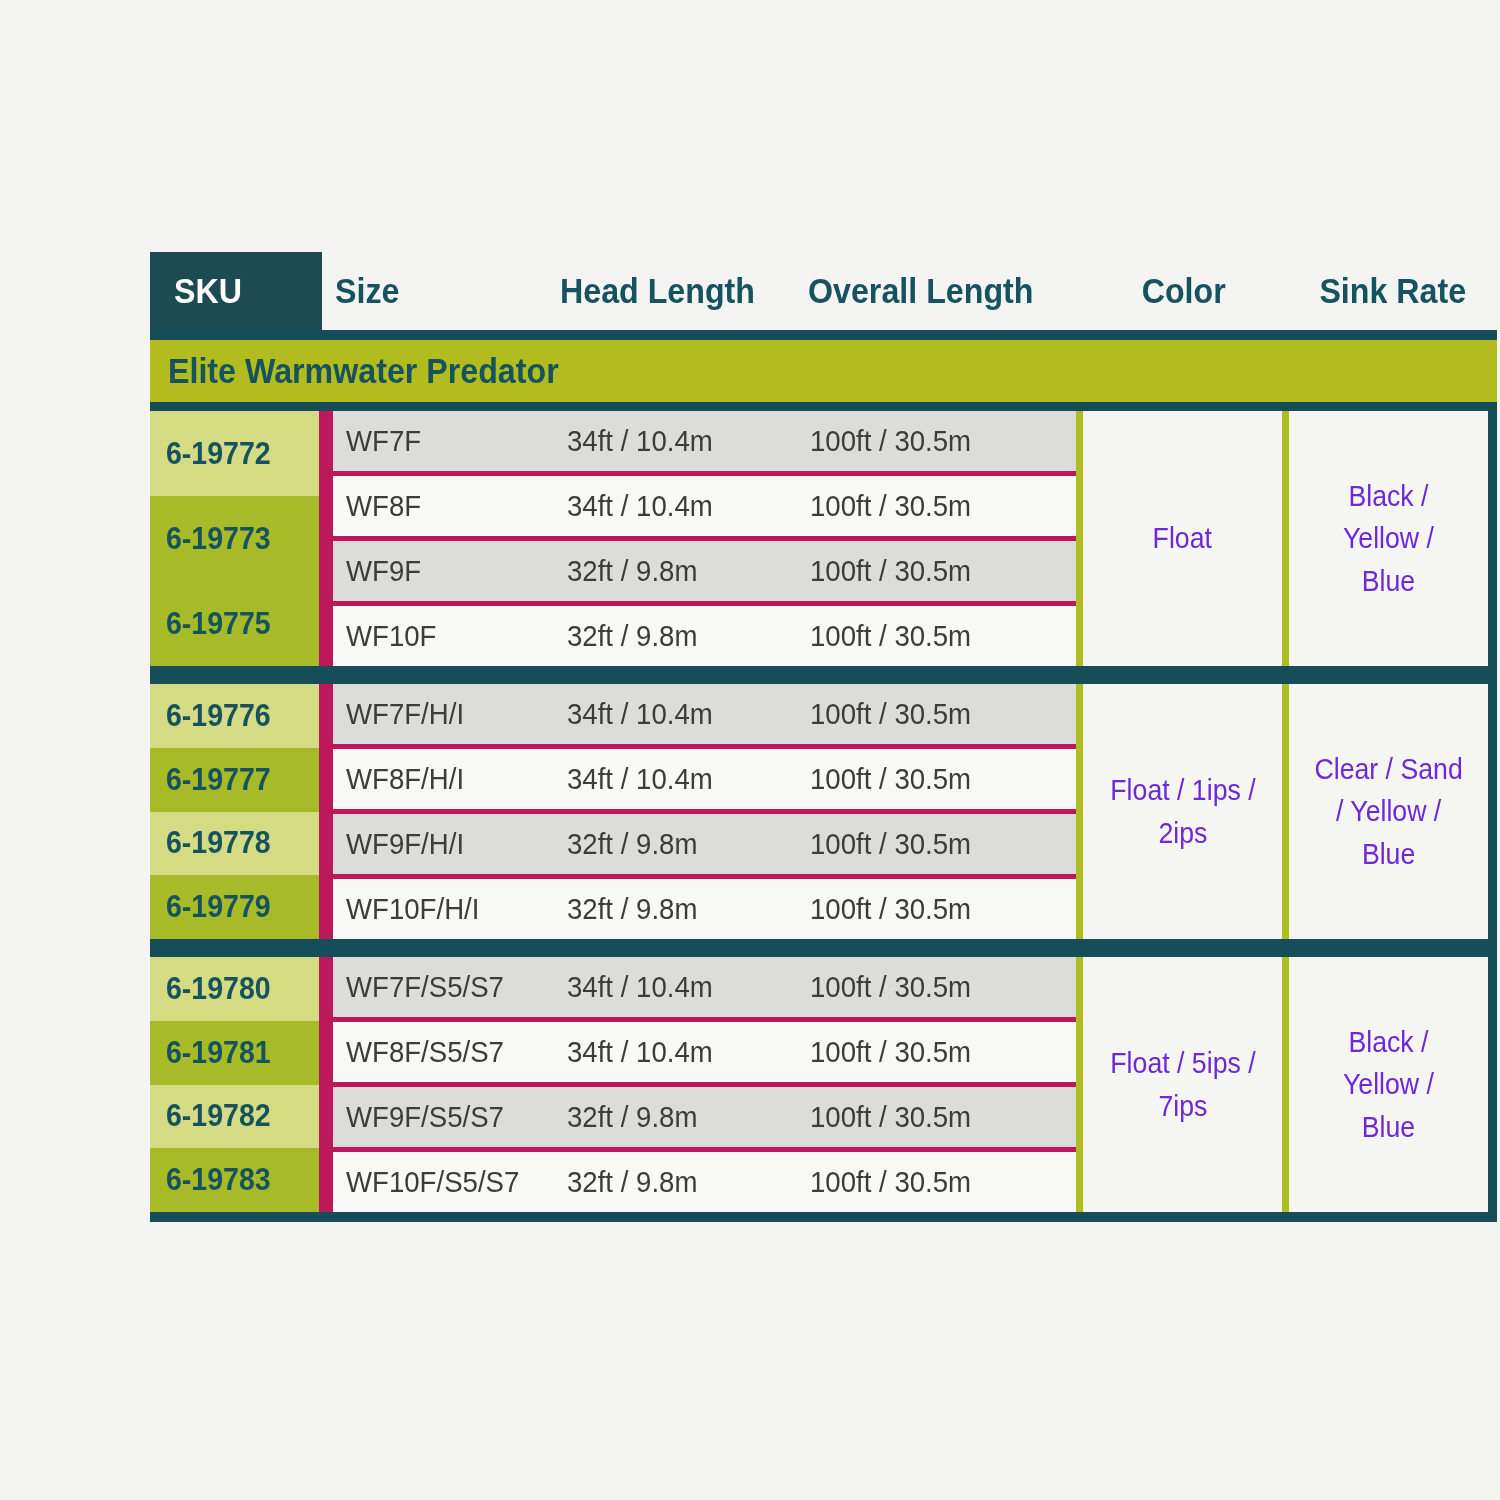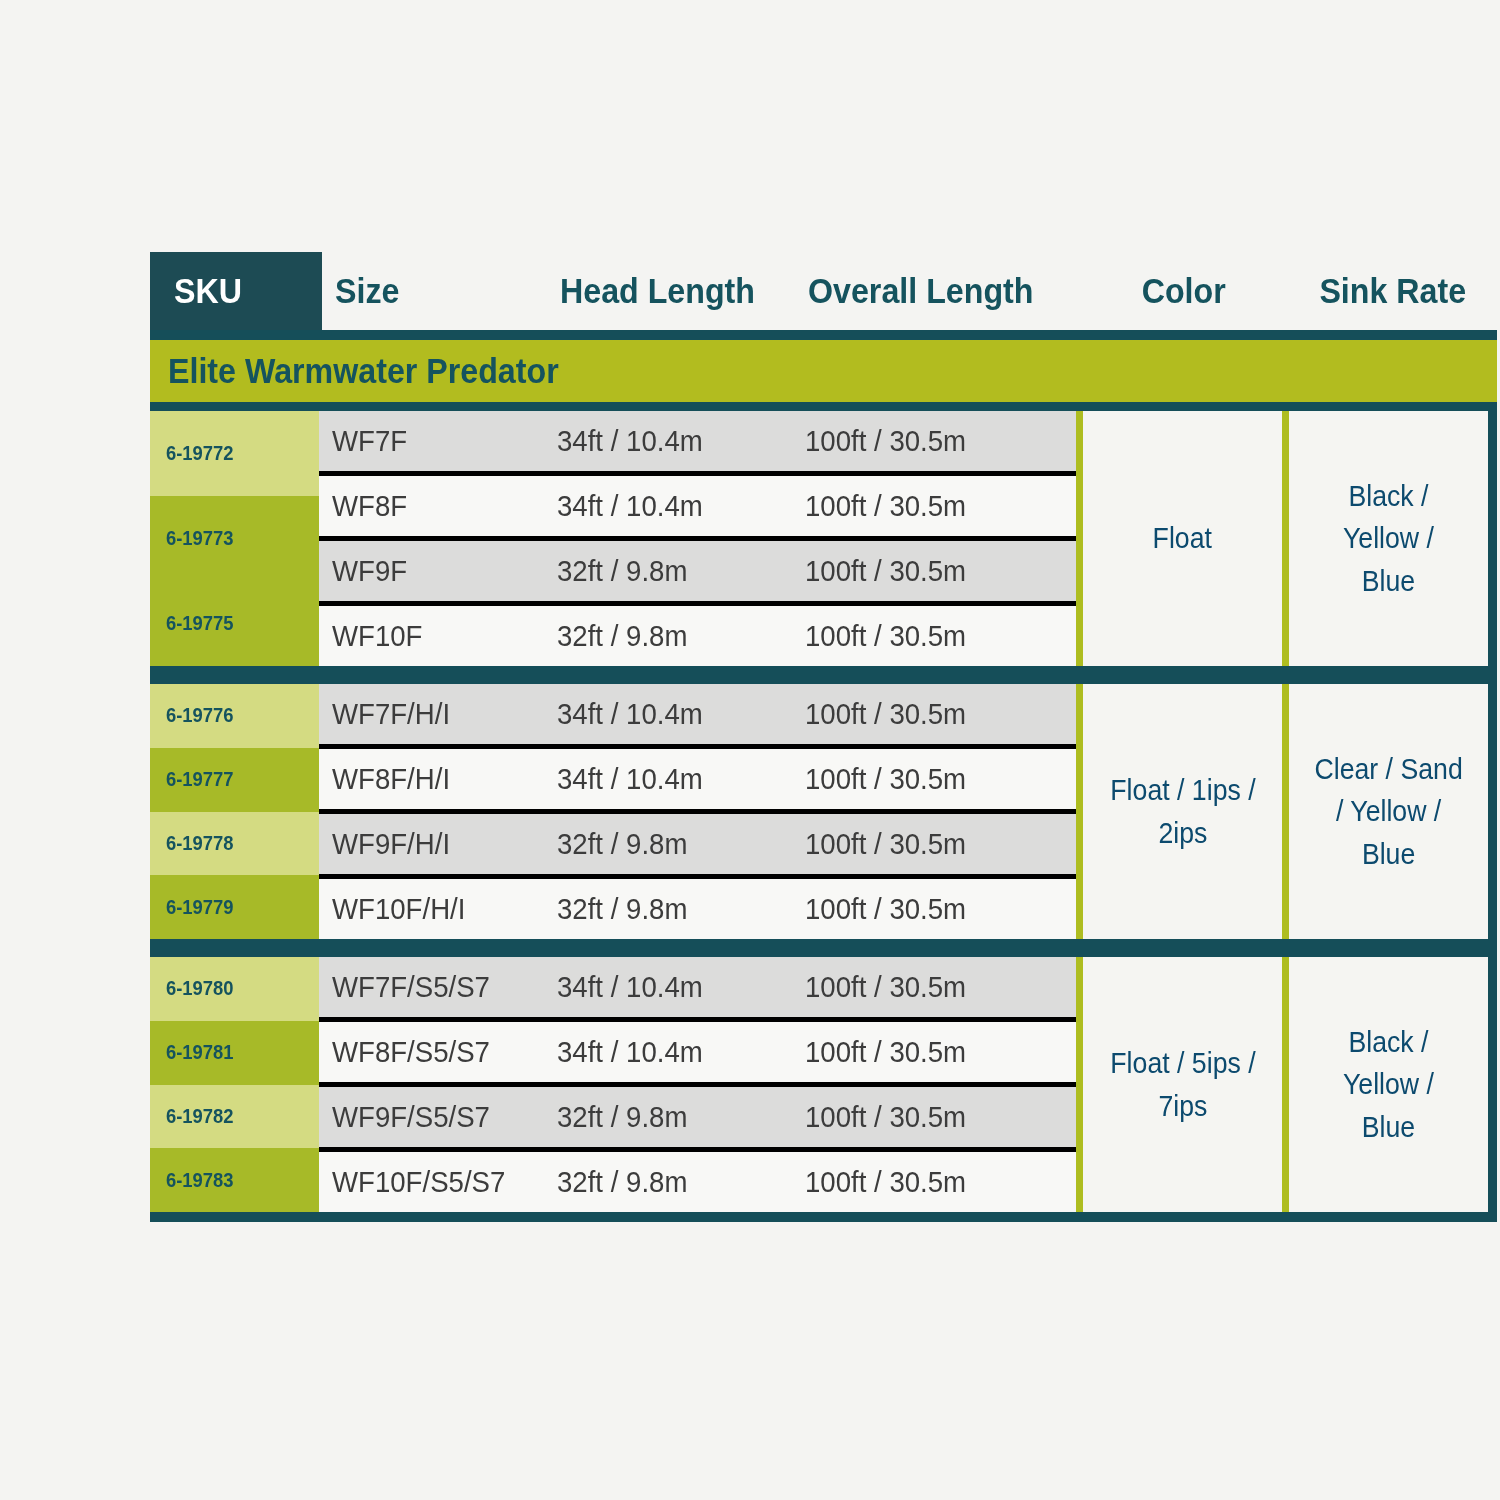--- a/index.html
+++ b/index.html
@@ -22,37 +22,37 @@
   .hr-mid { height:9px; background:#154e59; }
 
   
   .bar { height:62px; background:#b2bc1f; display:flex; align-items:center; padding-left:18px;
          color:#15535e; font-weight:bold; font-size:35px; }
 
   
   .block { display:flex; height:255px; width:1347px; border-right:9px solid #154e59; }
   .sku-col { width:172px; display:flex; flex-direction:column; }
   .sku-cell { flex:1; display:flex; align-items:center; padding-left:16px;
-              font-weight:bold; font-size:20px; color:#15535e; }
+              font-weight:bold; font-size:31px; color:#15535e; }
   .sku-pale { background:#d4db82; }
   .sku-olive { background:#a7ba28; }
 
-  .rows-col { width:757px; background:#000000; }
+  .rows-col { width:757px; background:#be185d;padding-left:14px; }
   .drow { height:60px; display:flex; margin-bottom:5px; }
   .drow:last-child { margin-bottom:10px; }
   .row-gray { background:#dcdcdb; }
   .row-white { background:#f8f8f6; }
   .dcell { display:flex; align-items:center; font-size:30px; color:#3c3c3c; }
   .c-size { width:234px; padding-left:13px; }
   .c-head { width:244px; padding-left:4px; }
   .c-overall { width:279px; padding-left:8px; }
 
   .merged { display:flex; align-items:center; justify-content:center; text-align:center;
             background:#f5f5f2; border-left:7px solid #aebd20;
-            font-size:29px; color:#0c4a6e; }
+            font-size:29px; color:#6d28d9; }
   .m-sink { width:209px; }
   .m-color { width:209px; }
 
   
   .tx { display:inline-block; transform:scaleX(0.92); transform-origin:0 50%; white-space:nowrap; }
   .tc { display:inline-block; transform:scaleX(0.92); transform-origin:50% 50%;
         white-space:pre; text-align:center; line-height:1.45; }
 </style>
 </head>
 <body>

